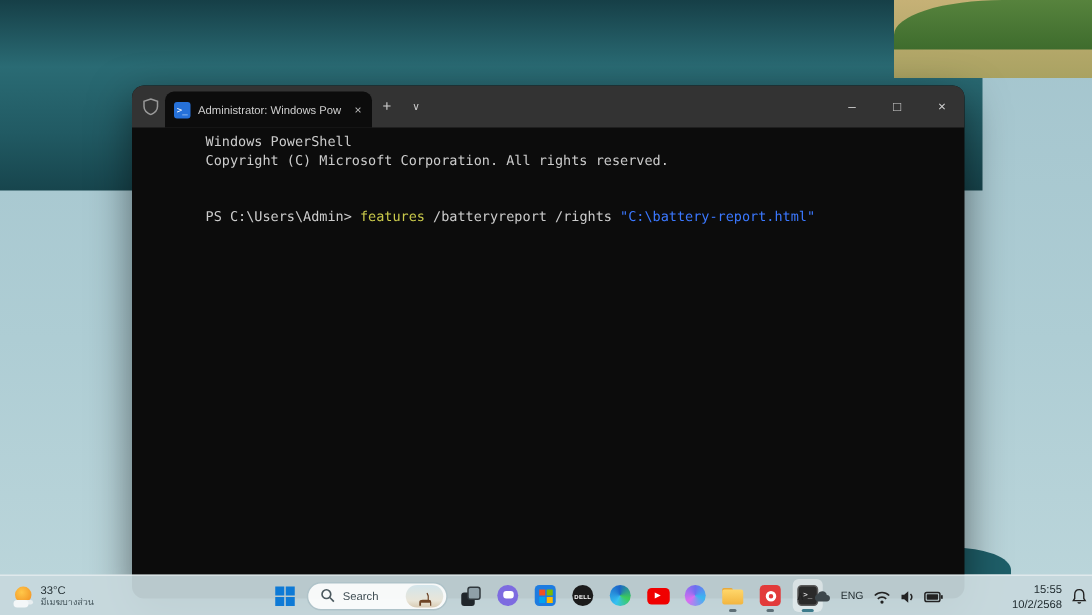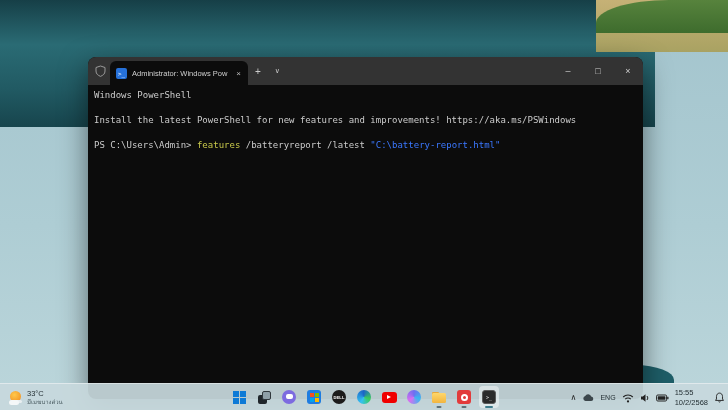--- a/index.html
+++ b/index.html
@@ -40,21 +40,21 @@
   .ps-ico { width:11px; height:11px; border-radius:2px; background:#2671D9; color:#fff;
     font-family:"DejaVu Sans Mono",monospace; font-size:6px; line-height:11px; text-align:center; flex:0 0 auto; }
   .tab-title { color:#CFCFCF; font-size:7.5px; white-space:nowrap; overflow:hidden; flex:1 1 auto; }
   .tab-close { color:#BBBBBB; font-size:8px; flex:0 0 auto; padding:0 1px; }
   .tabbar-btn { color:#CCCCCC; font-size:10px; align-self:center; padding:0 7px; }
   .tabbar-btn.small { font-size:7px; }
   .tb-spacer { flex:1 1 auto; }
   .win-btn { width:30px; display:flex; align-items:center; justify-content:center;
     color:#CFCFCF; font-size:9px; }
   .term-body { padding:4px 0 0 6px; font-family:"DejaVu Sans Mono","Liberation Mono",monospace;
-    font-size:9px; line-height:12.5px; color:#CCCCCC; }
+    font-size:9px; line-height:12.5px; color:#CCCCCC;margin-left:43px; }
   .term-line { white-space:pre; }
   .tok-cmd { color:#C9C94B; }
   .tok-str { color:#3B78FF; }
 
   
   .taskbar { position:absolute; left:0; bottom:0; width:728px; height:27px;
     background:rgba(199,216,221,.93); border-top:1px solid rgba(255,255,255,.45);
     display:flex; align-items:center; }
   .weather { position:absolute; left:5px; top:0; height:27px; display:flex; align-items:center; gap:4px; padding:0 4px; }
   .sun { position:relative; width:14px; height:14px; }
@@ -100,21 +100,21 @@
   .folder-ico::before { content:""; position:absolute; left:0; top:0; width:7px; height:4px; border-radius:1px; background:#E8A93C; }
   .folder-ico::after { content:""; position:absolute; left:0; top:1.5px; width:14px; height:9.5px; border-radius:1.5px;
     background:linear-gradient(180deg,#FFD76B,#F2B53F); }
   .red-ico { width:14px; height:14px; border-radius:3px; background:#E23B3B; display:flex; align-items:center; justify-content:center; }
   .red-ico i { width:7px; height:7px; border-radius:50%; border:2px solid #fff; }
   .termapp-ico { width:14px; height:14px; border-radius:3px; background:#2A2A2A; border:1px solid #5A5A5A;
     color:#E8E8E8; font-family:"DejaVu Sans Mono",monospace; font-size:5px; line-height:12px; text-align:center; }
   .tray { position:absolute; right:3px; top:0; height:27px; display:flex; align-items:center; gap:6px; }
   .tray-glyph { font-size:8px; color:#222; }
   .lang { font-size:7px; color:#1F2A2E; }
-  .clock { font-size:7.5px; color:#1F2A2E; line-height:1.25; }
+  .clock { text-align:right; font-size:7.5px; color:#1F2A2E; line-height:1.25;margin-left:40px; }
 </style>
 </head>
 <body>
 
 <div class="screen">
 
   <div class="wp l-trees"></div>
   <div class="wp l-cliff"></div>
   <div class="wp mid-water"></div>
   <div class="wp r-scene">
@@ -140,24 +140,24 @@
       </div>
       <span class="tabbar-btn">+</span>
       <span class="tabbar-btn small">∨</span>
       <span class="tb-spacer"></span>
       <span class="win-btn">–</span>
       <span class="win-btn">□</span>
       <span class="win-btn">×</span>
     </div>
     <div class="term-body">
       <div class="term-line">Windows PowerShell</div>
+      <div class="term-line">Copyright (C) Microsoft Corporation. All rights reserved.</div>
       <div class="term-line">&nbsp;</div>
-      <div class="term-line">Install the latest PowerShell for new features and improvements! https://aka.ms/PSWindows</div>
       <div class="term-line">&nbsp;</div>
-      <div class="term-line"><span>PS C:\Users\Admin&gt; </span><span class="tok-cmd">features</span><span> /batteryreport /latest </span><span class="tok-str">"C:\battery-report.html"</span></div>
+      <div class="term-line"><span>PS C:\Users\Admin&gt; </span><span class="tok-cmd">features</span><span> /batteryreport /rights </span><span class="tok-str">"C:\battery-report.html"</span></div>
     </div>
   </div>
 
   <div class="taskbar">
     <div class="weather">
       <span class="sun"></span>
       <span>
         <div class="w-temp">33°C</div>
         <div class="w-cond">มีเมฆบางส่วน</div>
       </span>
@@ -165,20 +165,32 @@
 
     <div class="tb-center">
       <div class="tb-ico">
         <span class="start-logo">
             <i></i>
             <i></i>
             <i></i>
             <i></i>
           </span>
       </div>
+      <div class="search-pill">
+        <svg width="10" height="10" viewBox="0 0 11 11">
+            <circle cx="4.5" cy="4.5" r="3.2" fill="none" stroke="#4A585E" stroke-width="1.2"></circle>
+            <line x1="7" y1="7" x2="10" y2="10" stroke="#4A585E" stroke-width="1.2"></line>
+          </svg>
+        <span class="search-txt">Search</span>
+        <span class="search-img">
+          <svg width="16" height="11" viewBox="0 0 20 13">
+              <path d="M5 12 L5 9 Q5 7 8 7 L12 7 L12 4 L11 1.5 L12 1 L13 3.5 L13 7 Q15 7 15 9 L15 12 L14 12 L14 9.5 L6.5 9.5 L6.5 12 Z" fill="#6E4426"></path>
+            </svg>
+        </span>
+      </div>
       <div class="tb-ico">
         <span class="taskview">
             <i></i>
             <i></i>
           </span>
       </div>
       <div class="tb-ico">
         <span class="chat-ico"></span>
       </div>
       <div class="tb-ico">

